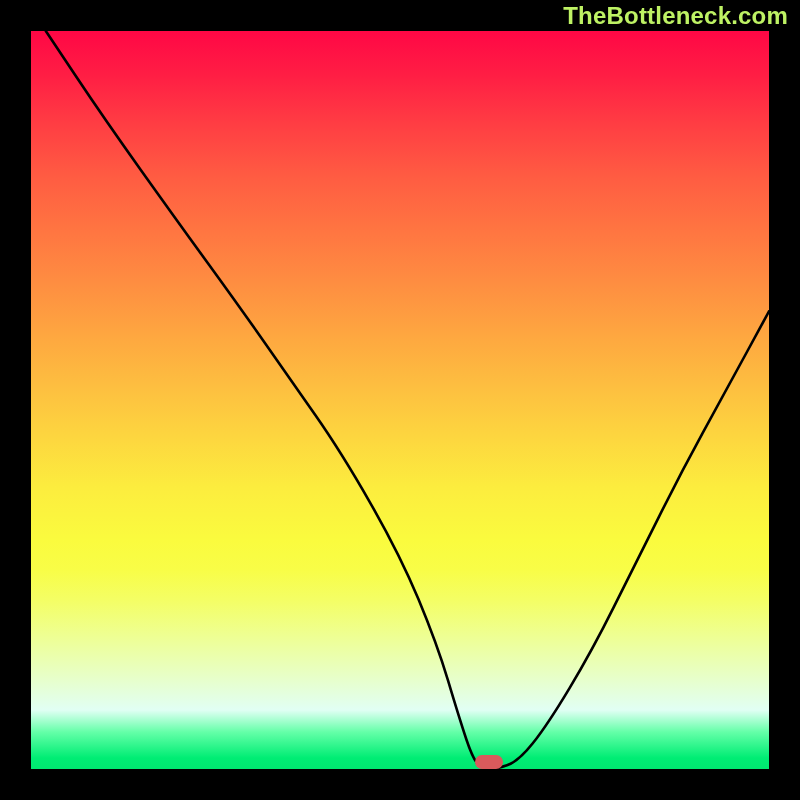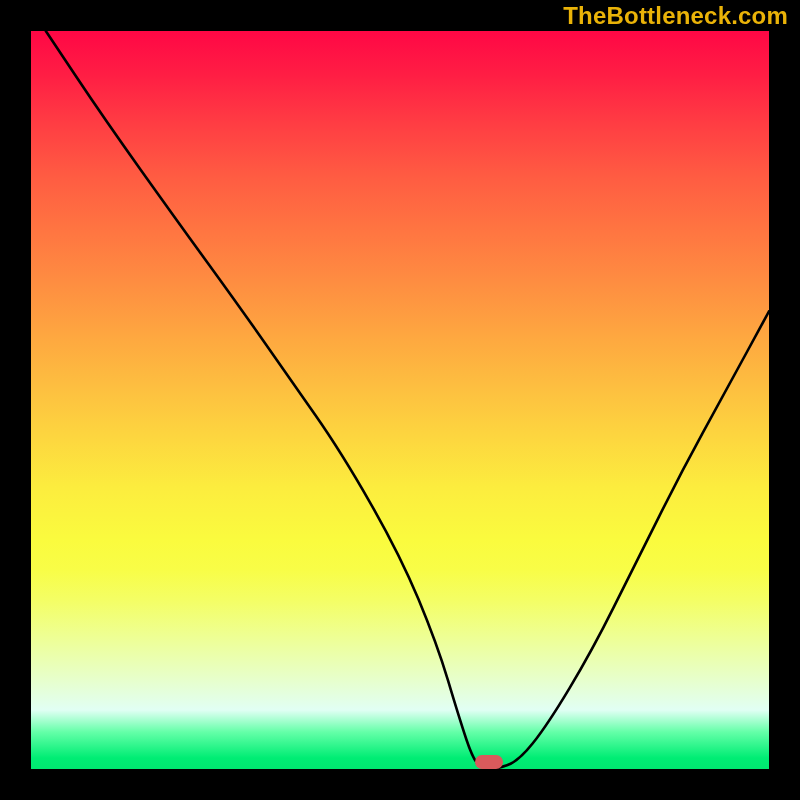--- a/index.html
+++ b/index.html
@@ -16,21 +16,21 @@
     height: 800px;
     background: #000;
   }
   .watermark {
     position: absolute;
     top: 2px;
     right: 12px;
     font-family: Arial, Helvetica, sans-serif;
     font-size: 24px;
     font-weight: bold;
-    color: #eab308;
+    color: #bef264;
     z-index: 5;
     letter-spacing: 0.2px;
   }
   .plot {
     position: absolute;
     left: 31px;
     top: 31px;
     width: 738px;
     height: 738px;
     overflow: hidden;

